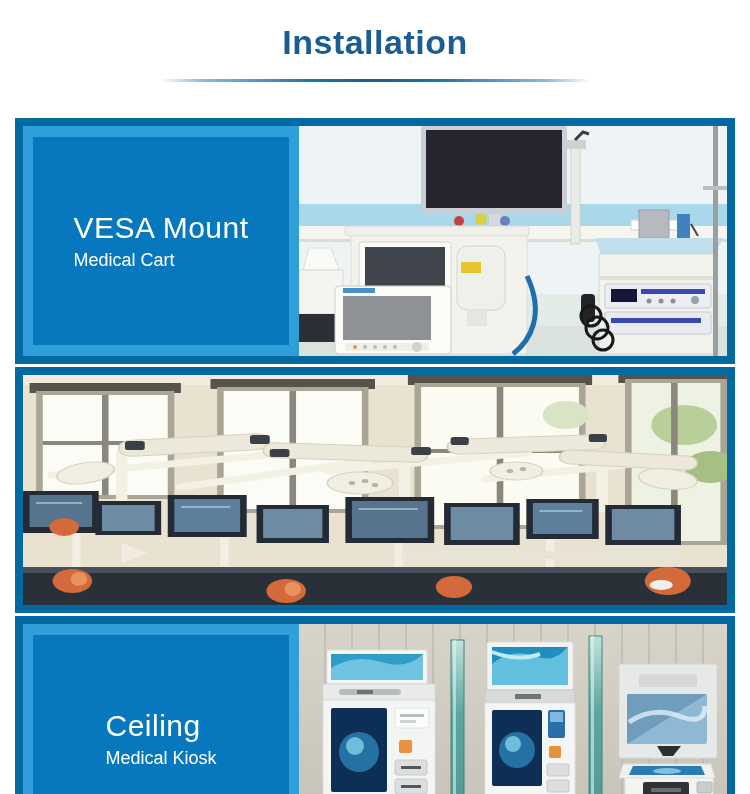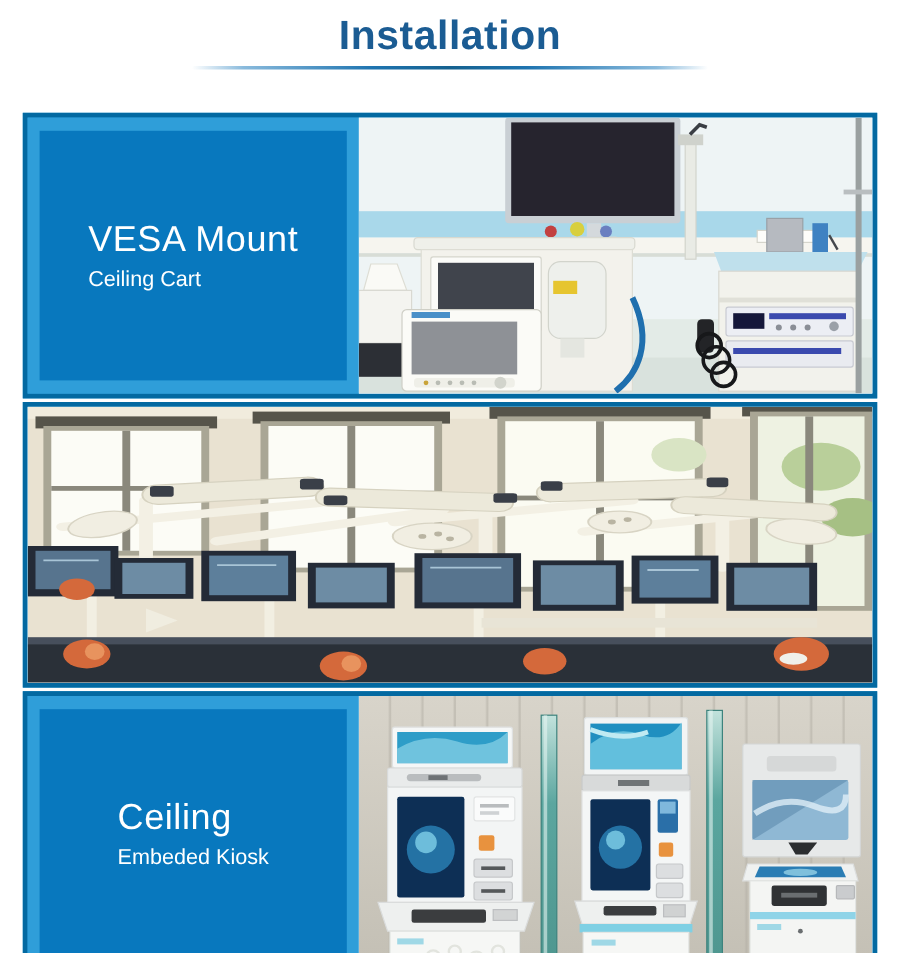--- a/index.html
+++ b/index.html
@@ -6,36 +6,36 @@
   body {
     width:750px; min-height:794px;
     font-family:"Liberation Sans", sans-serif;
     -webkit-font-smoothing:antialiased;
   }
   .page { width:750px; }
 
   
   .header { padding-top:5px; text-align:center; }
   .page-title {
-    margin:4px; font-size:34px; line-height:42px; font-weight:bold;
+    margin:16px; font-size:34px; line-height:42px; font-weight:bold;
     color:#1b5c93; letter-spacing:0.5px;
   }
   .title-underline {
     width:430px; height:3px; margin:4px auto 0; border-radius:3px;
     background:linear-gradient(90deg,
       rgba(41,130,192,0) 0%, rgba(41,130,192,.55) 10%,
       #1e74b0 35%, #15618f 50%, #1e74b0 65%,
       rgba(41,130,192,.55) 90%, rgba(41,130,192,0) 100%);
   }
 
   
   .rows { margin-top:36px; }
   .row {
     width:704px; height:230px; margin:0 auto 3px auto;
-    border:4px solid #0369a1; display:flex; background:#2f9ed9;
+    border:8px solid #0369a1; display:flex; background:#2f9ed9;
   }
   .panel {
     flex:none; width:276px; box-sizing:border-box;
     background:#2f9ed9; padding:11px 10px 11px 10px; display:flex;
   }
   .panel-inner {
     flex:1; background:#0878be; display:flex;
     align-items:center; justify-content:center;
   }
   .text-block { text-align:left; color:#ffffff; }
@@ -55,21 +55,21 @@
     <div class="title-underline"></div>
   </div>
 
   <div class="rows">
 
     <div class="row">
       <div class="panel">
         <div class="panel-inner">
           <div class="text-block">
             <div class="row-title">VESA Mount</div>
-            <div class="row-subtitle">Ceiling Cart</div>
+            <div class="row-subtitle">Medical Cart</div>
           </div>
         </div>
       </div>
       <div class="photo">
         <svg viewBox="0 0 428 230" preserveAspectRatio="none">
 
           <rect width="428" height="230" fill="#eef4f5"></rect>
           <rect y="168" width="428" height="62" fill="#e3ebe7"></rect>
           <rect y="200" width="428" height="30" fill="#d9e2dd"></rect>
           <rect y="78" width="428" height="22" fill="#a9d8ea"></rect>
@@ -288,21 +288,21 @@
           </g>
         </svg>
       </div>
     </div>
 
     <div class="row">
       <div class="panel">
         <div class="panel-inner">
           <div class="text-block">
             <div class="row-title">Ceiling</div>
-            <div class="row-subtitle">Embeded Kiosk</div>
+            <div class="row-subtitle">Medical Kiosk</div>
           </div>
         </div>
       </div>
       <div class="photo">
         <svg viewBox="0 0 428 230" preserveAspectRatio="none">
           <defs>
             <linearGradient id="p3-wall" x1="0" y1="0" x2="0" y2="1">
               <stop offset="0" stop-color="#d8d4ca"></stop>
                 <stop offset="1" stop-color="#c3bfb4"></stop>
             </linearGradient>

